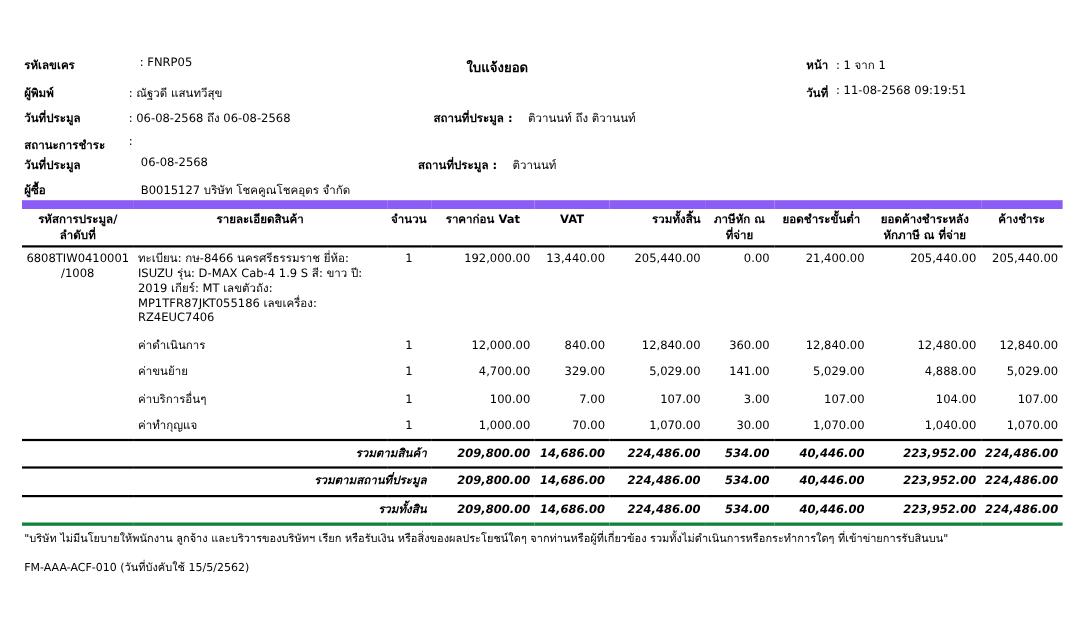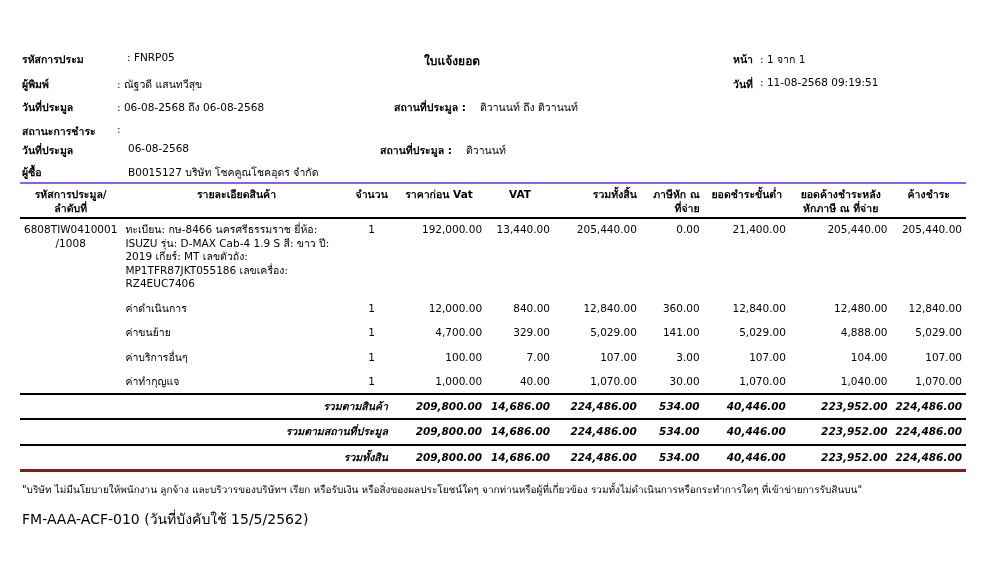--- a/index.html
+++ b/index.html
@@ -3,34 +3,34 @@
 <meta charset="utf-8">
 <style>
   html, body { margin:0; padding:0; background:#ffffff; }
   body { width:985px; height:567px; position:relative; font-family:"DejaVu Sans", sans-serif; color:#000; font-size:10.5px; overflow:hidden; }
   .abs { position:absolute; white-space:nowrap; }
   .lbl { font-weight:bold; }
   .title { font-size:12px; font-weight:bold; }
   table.rpt { position:absolute; left:20px; top:182px; width:946px; border-collapse:collapse; font-size:10.5px; }
   table.rpt th { font-weight:bold; text-align:center; vertical-align:top; padding:3px 4px 2px 4px; line-height:14px; }
   table.rpt td { vertical-align:top; padding:2px 4px; line-height:13.5px; }
-  table.rpt thead tr { border-top:2px solid #8b5cf6; border-bottom:2px solid #000; }
+  table.rpt thead tr { border-top:8px solid #8b5cf6; border-bottom:2px solid #000; }
   .num { text-align:right; }
   .ctr { text-align:center; }
   tr.item td { padding-top:7px; padding-bottom:4px; }
   tr.first td { padding-top:4px; }
   tr.total { border-top:2px solid #000;font-style:italic; }
   tr.total td { font-weight:bold; padding-top:5px; padding-bottom:5px; }
-  tr.total.last { border-bottom:3px solid #7f1d1d; }
+  tr.total.last { border-bottom:3px solid #15803d; }
   .desc { white-space:normal; width:232px; }
 </style>
 </head>
 <body>
 
-<div class="abs lbl" style="left:22px;top:51px;">รหัสการประม</div>
+<div class="abs lbl" style="left:22px;top:51px;">รหัเลขเคร</div>
 <div class="abs" style="left:127px;top:51px;">: FNRP05</div>
 <div class="abs title" style="left:424px;top:51px;">ใบแจ้งยอด</div>
 <div class="abs lbl" style="left:733px;top:51px;">หน้า</div>
 <div class="abs" style="left:760px;top:51px;">: 1  จาก  1</div>
 
 <div class="abs lbl" style="left:22px;top:76px;">ผู้พิมพ์</div>
 <div class="abs" style="left:117px;top:76px;text-align:center;">: ณัฐวดี  แสนทวีสุข</div>
 <div class="abs lbl" style="left:733px;top:76px;">วันที่</div>
 <div class="abs" style="left:760px;top:76px;">: 11-08-2568 09:19:51</div>
 
@@ -64,21 +64,21 @@
       <col style="width:62px">
   </colgroup>
   <thead>
     <tr>
       <th>รหัสการประมูล/ ลำดับที่</th>
       <th>รายละเอียดสินค้า</th>
       <th>จำนวน</th>
       <th>ราคาก่อน Vat</th>
       <th>VAT</th>
       <th style="text-align:right">รวมทั้งสิ้น</th>
-      <th style="text-align:right">ภาษีหัก ณ ที่จ่าย</th>
+      <th style="text-align:center">ภาษีหัก ณ ที่จ่าย</th>
       <th>ยอดชำระขั้นต่ำ</th>
       <th>ยอดค้างชำระหลัง หักภาษี ณ ที่จ่าย</th>
       <th style="text-align:center">ค้างชำระ</th>
     </tr>
   </thead>
   <tbody>
     <tr class="item first">
       <td class="ctr">6808TIW0410001 /1008</td>
       <td class="desc">ทะเบียน: กษ-8466 นครศรีธรรมราช ยี่ห้อ: ISUZU รุ่น: D-MAX Cab-4 1.9 S สี: ขาว ปี: 2019 เกียร์: MT เลขตัวถัง: MP1TFR87JKT055186 เลขเครื่อง: RZ4EUC7406</td>
       <td class="ctr">1</td>
@@ -124,21 +124,21 @@
       <td class="num">3.00</td>
       <td class="num">107.00</td>
       <td class="num">104.00</td>
       <td class="num">107.00</td>
     </tr>
     <tr class="item">
       <td></td>
       <td>ค่าทำกุญแจ</td>
       <td class="ctr">1</td>
       <td class="num">1,000.00</td>
-      <td class="num">40.00</td>
+      <td class="num">70.00</td>
       <td class="num">1,070.00</td>
       <td class="num">30.00</td>
       <td class="num">1,070.00</td>
       <td class="num">1,040.00</td>
       <td class="num">1,070.00</td>
     </tr>
 
     <tr class="total">
       <td colspan="3" class="num">รวมตามสินค้า</td>
       <td class="num">209,800.00</td>
@@ -166,13 +166,13 @@
       <td class="num">224,486.00</td>
       <td class="num">534.00</td>
       <td class="num">40,446.00</td>
       <td class="num">223,952.00</td>
       <td class="num">224,486.00</td>
     </tr>
   </tbody>
 </table>
 
 <div class="abs" style="left:22px;top:482px;font-size:10px;">"บริษัท ไม่มีนโยบายให้พนักงาน ลูกจ้าง และบริวารของบริษัทฯ เรียก หรือรับเงิน หรือสิ่งของผลประโยชน์ใดๆ จากท่านหรือผู้ที่เกี่ยวข้อง รวมทั้งไม่ดำเนินการหรือกระทำการใดๆ ที่เข้าข่ายการรับสินบน"</div>
-<div class="abs" style="left:22px;top:508px;font-size:14px;">FM-AAA-ACF-010 (วันที่บังคับใช้ 15/5/2562)</div>
+<div class="abs" style="left:22px;top:508px;font-size:10px;">FM-AAA-ACF-010 (วันที่บังคับใช้ 15/5/2562)</div>
 
 </body></html>

